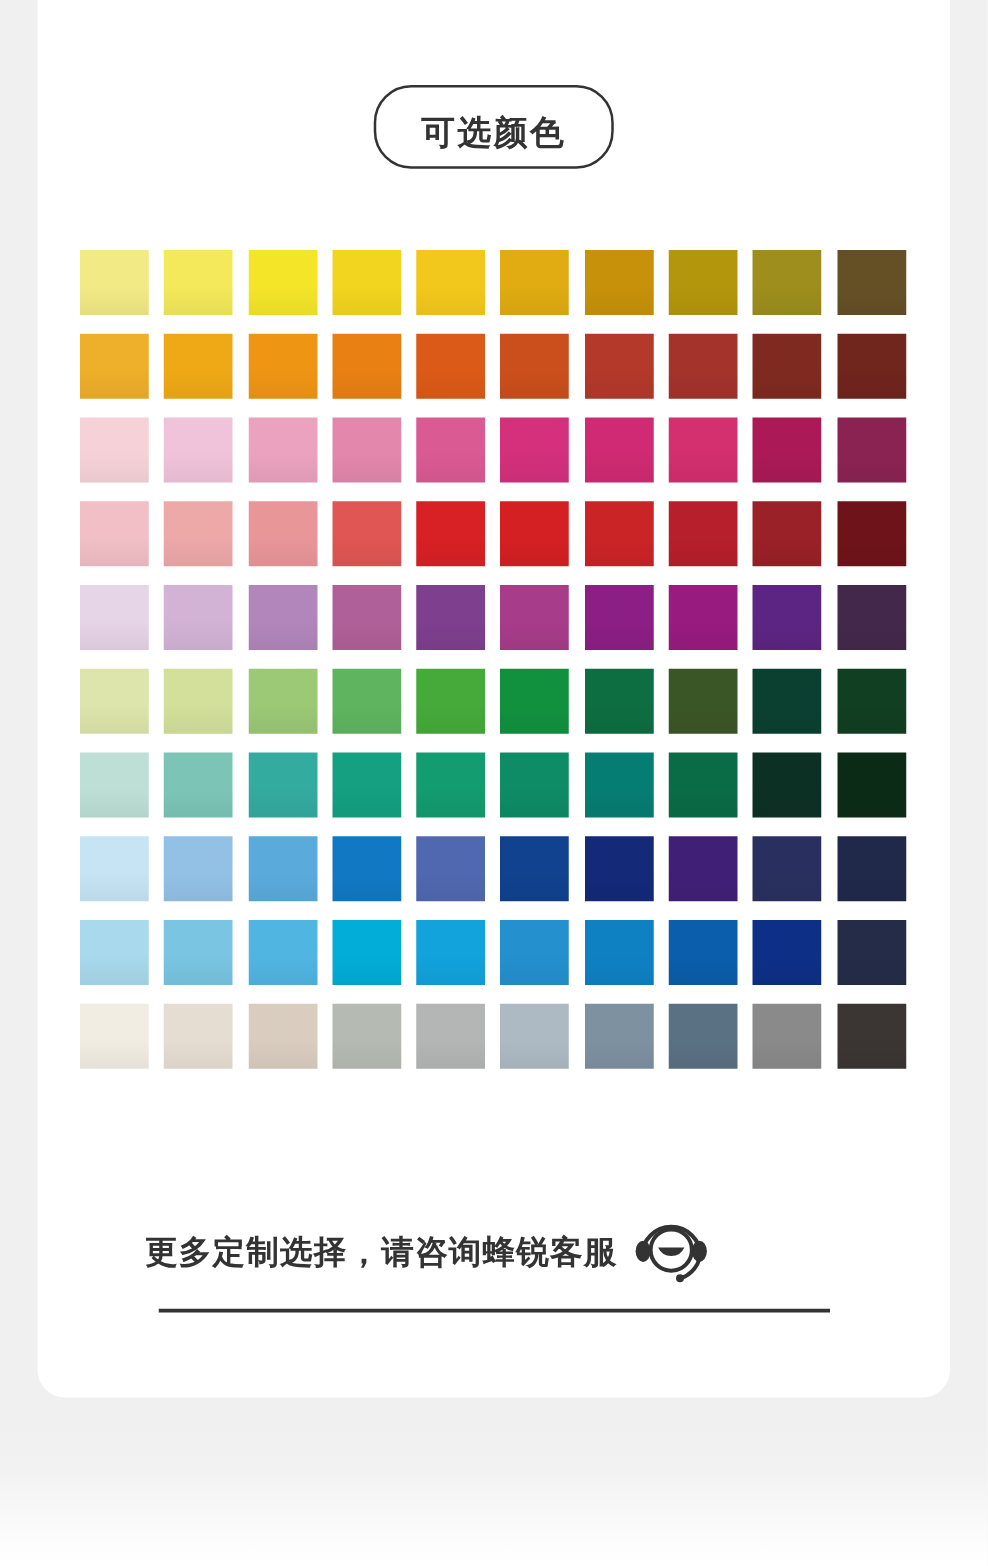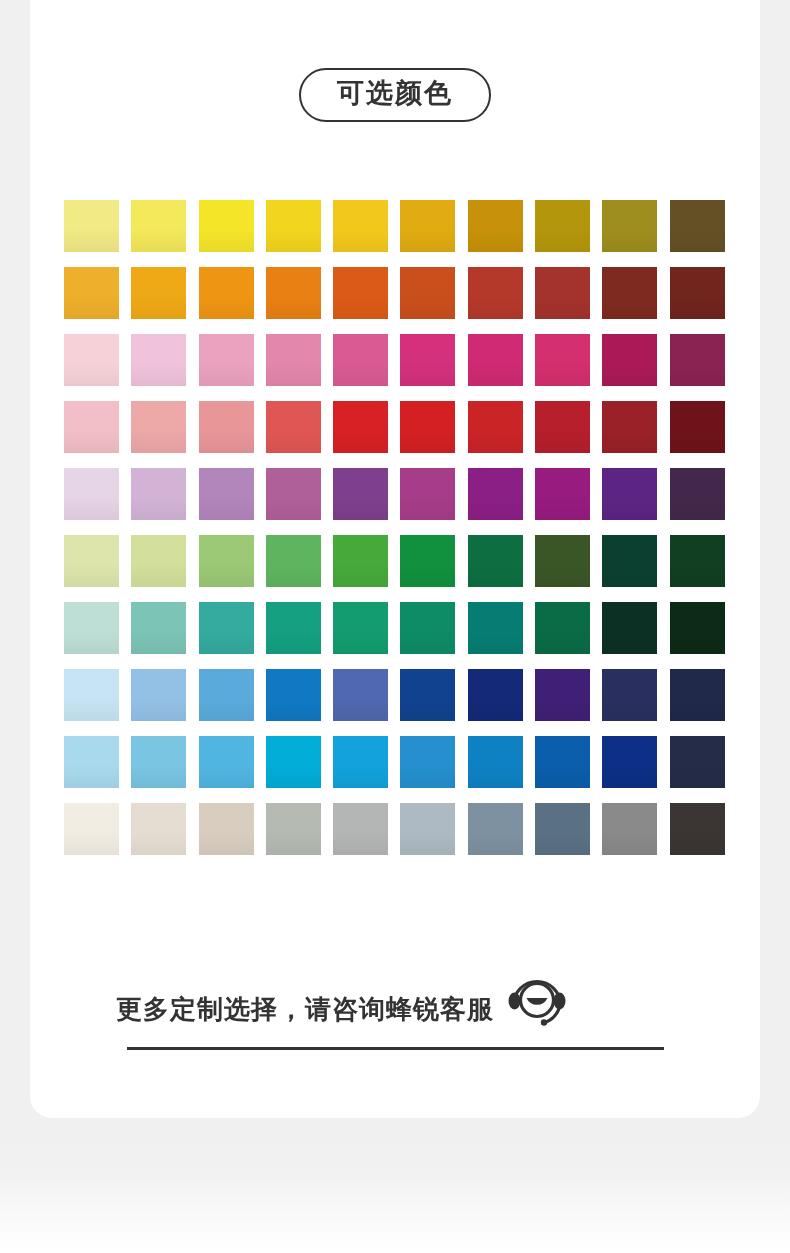--- a/index.html
+++ b/index.html
@@ -41,21 +41,21 @@
     position: absolute;
     left: 0;
     top: 68px;
     width: 730px;
     display: flex;
     justify-content: center;
   }
   .title-pill {
     border: 2px solid #333333;
     border-radius: 30px;
-    padding: 10px 36px 13px 36px;
+    padding: 23px 36px 13px 36px;
     display: inline-block;
     line-height: 1;
   }
   .title-text {
     font-size: 27px;
     font-weight: bold;
     color: #333333;
     letter-spacing: 2px;
     white-space: nowrap;
   }
@@ -76,21 +76,21 @@
     height: 52px;
     display: block;
   }
   
   .footer {
     position: absolute;
     left: 0;
     top: 975px;
     width: 622px;
     display: flex;
-    align-items: flex-end;
+    align-items: center;
     justify-content: center;
     gap: 14px;
   }
   .footer-text {
     font-size: 26px;
     font-weight: bold;
     color: #333333;
     letter-spacing: 1px;
     white-space: nowrap;
   }

